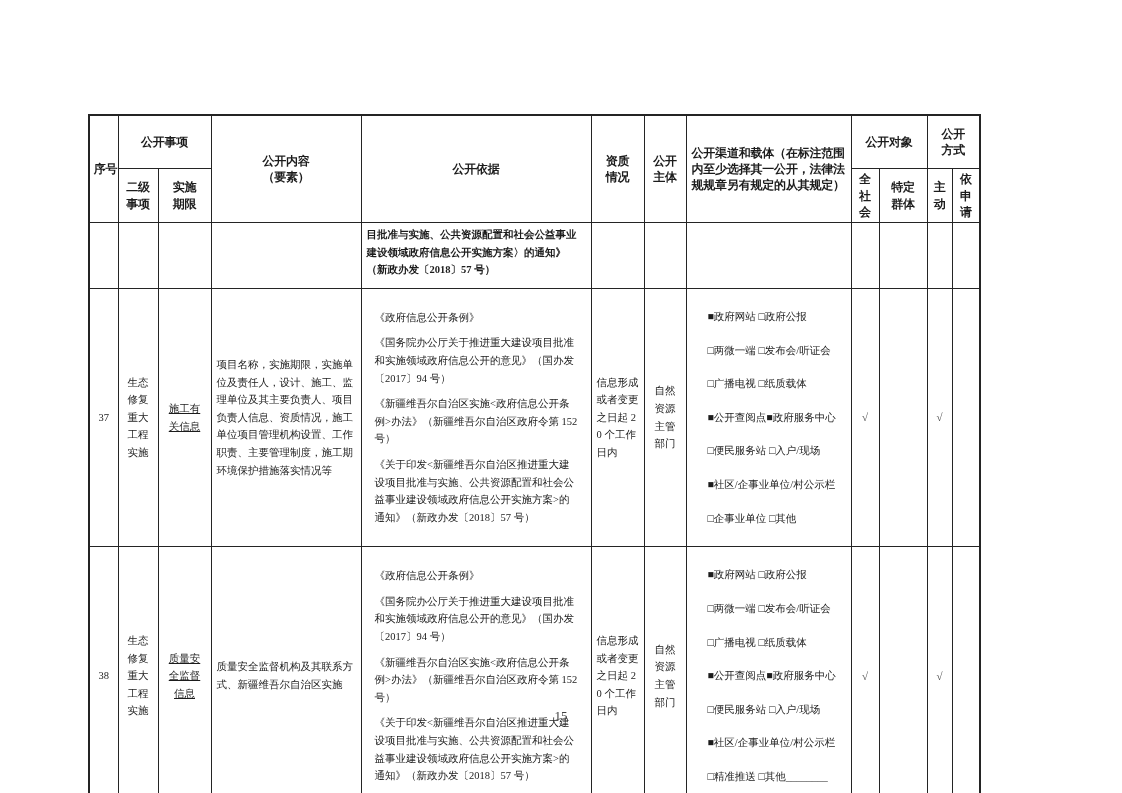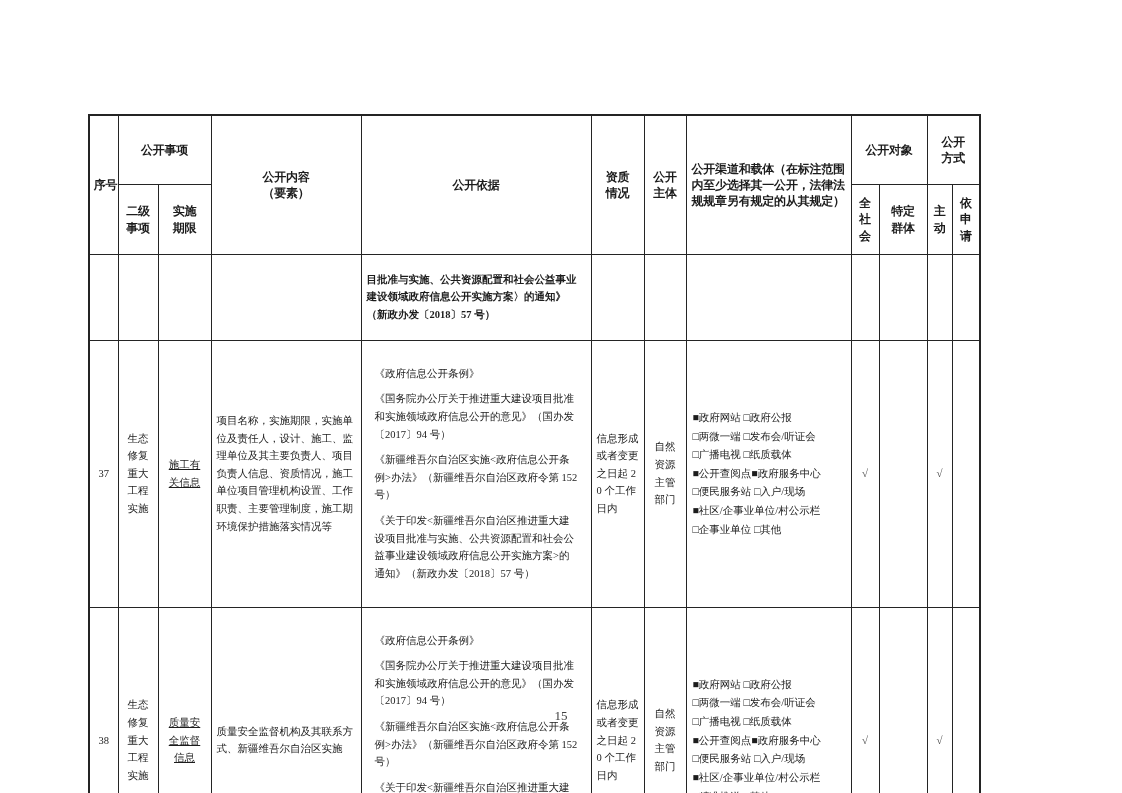--- a/index.html
+++ b/index.html
@@ -20,26 +20,26 @@
     text-align:center;
     font-size:10.5px;
     line-height:1.68;
     font-weight:normal;
     overflow:hidden;
     word-break:break-all;
   }
   thead th {font-weight:bold; font-size:12px; line-height:1.35; letter-spacing:-0.2px;}
   .left {text-align:left;}
   .top {vertical-align:top;font-weight:bold;}
-  .cellpad {padding:16px 5px;}
-  .w2h {width:25px; margin:16px auto;}   
+  .cellpad {padding:3px 5px;}
+  .w2h {width:25px; margin:8px auto;}   
   .w2b {width:22px; margin:0 auto;}   
   .w3b {width:33px; margin:0 auto;text-decoration:underline;}   
   .basis p {margin:8px; text-align:left;}
-  .channels div {margin:1px; text-align:left; white-space:nowrap;}
+  .channels div {margin:16px; text-align:left; white-space:nowrap;}
   .mark {font-size:11px; color:#4a4a4a;}
   .pageno {
     position:absolute; left:0; top:708px; width:1122px;
     text-align:center; font-size:13px; color:#404040;
   }
 </style>
 </head>
 <body>
 
 <div class="page">

